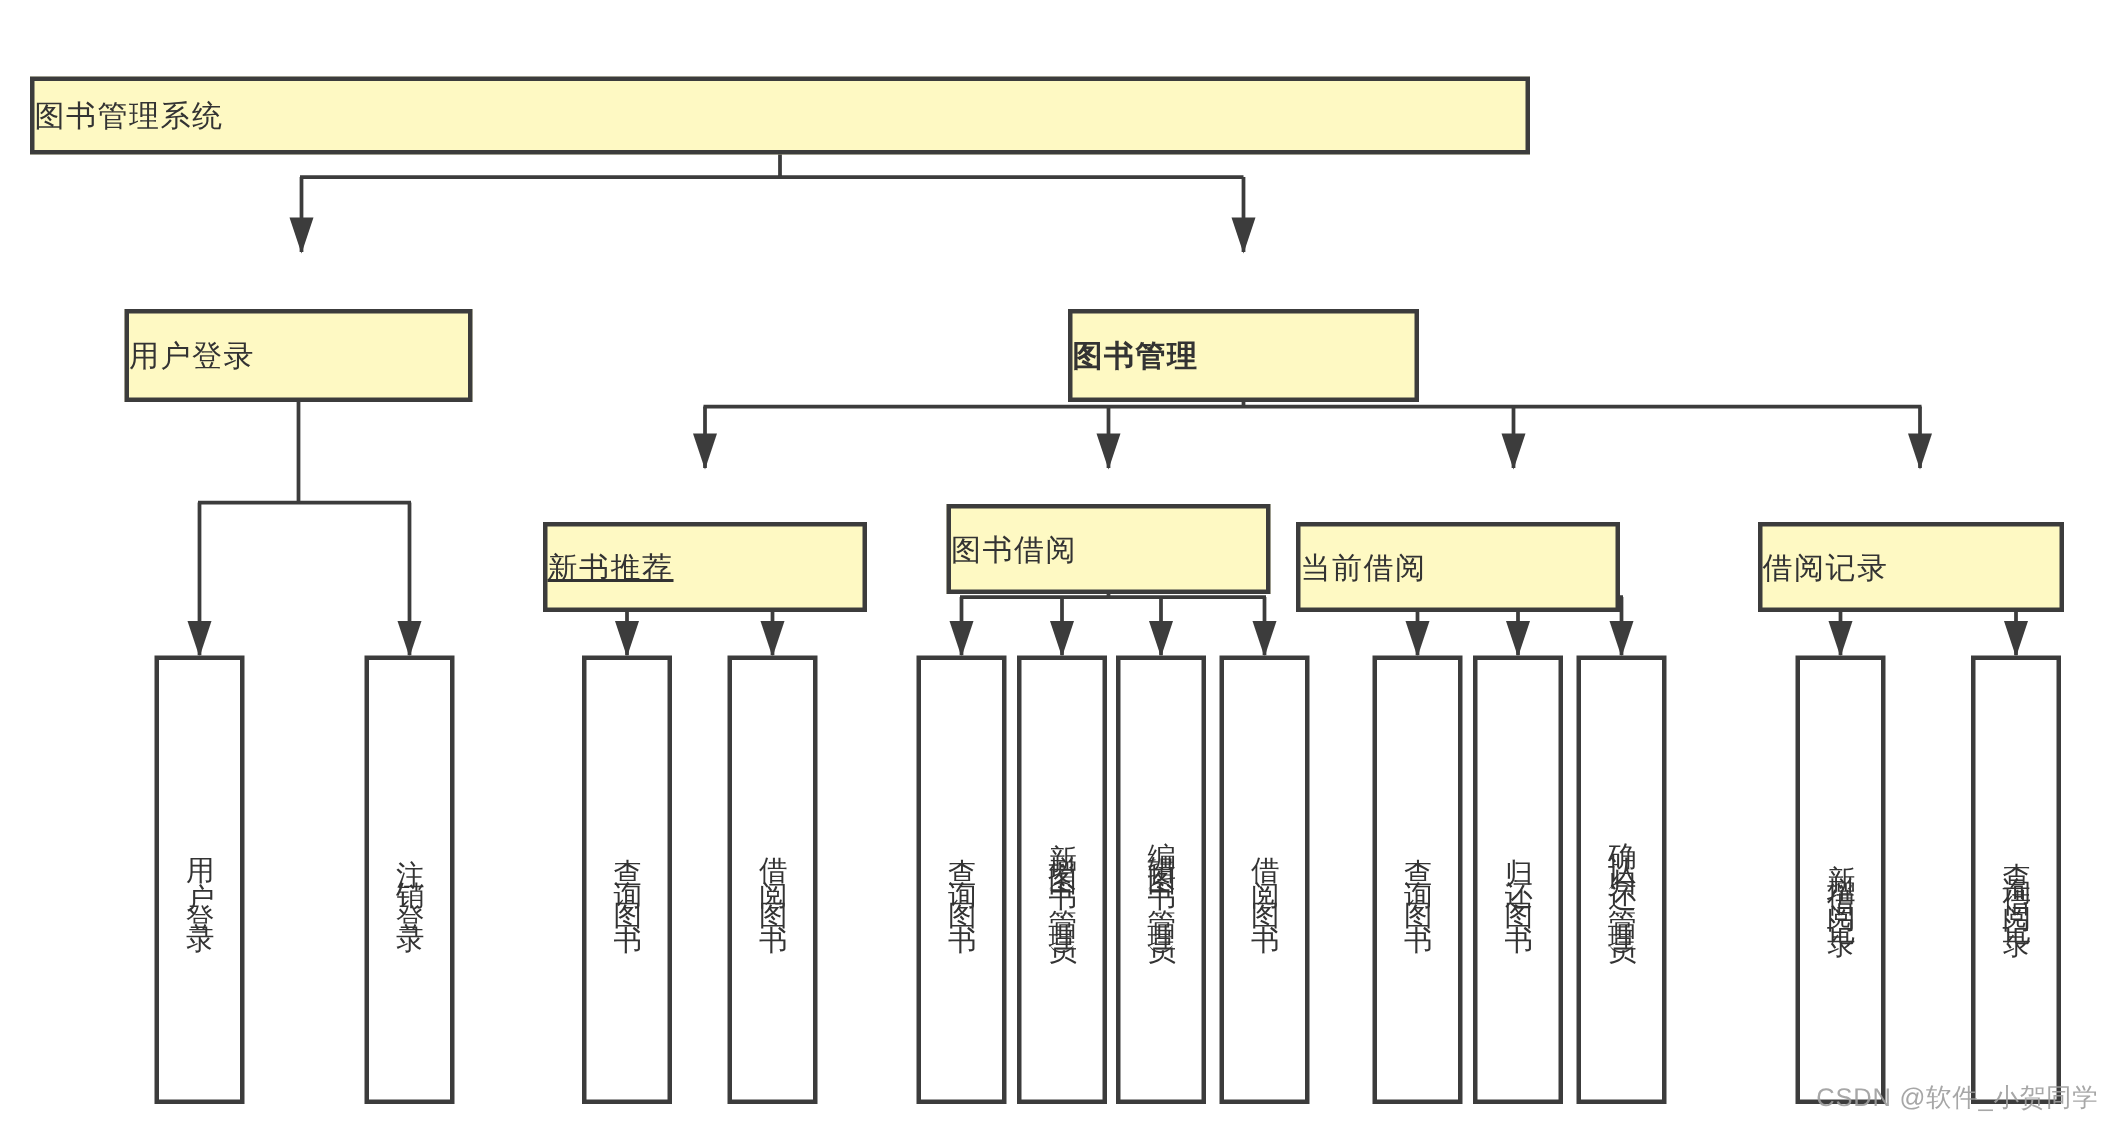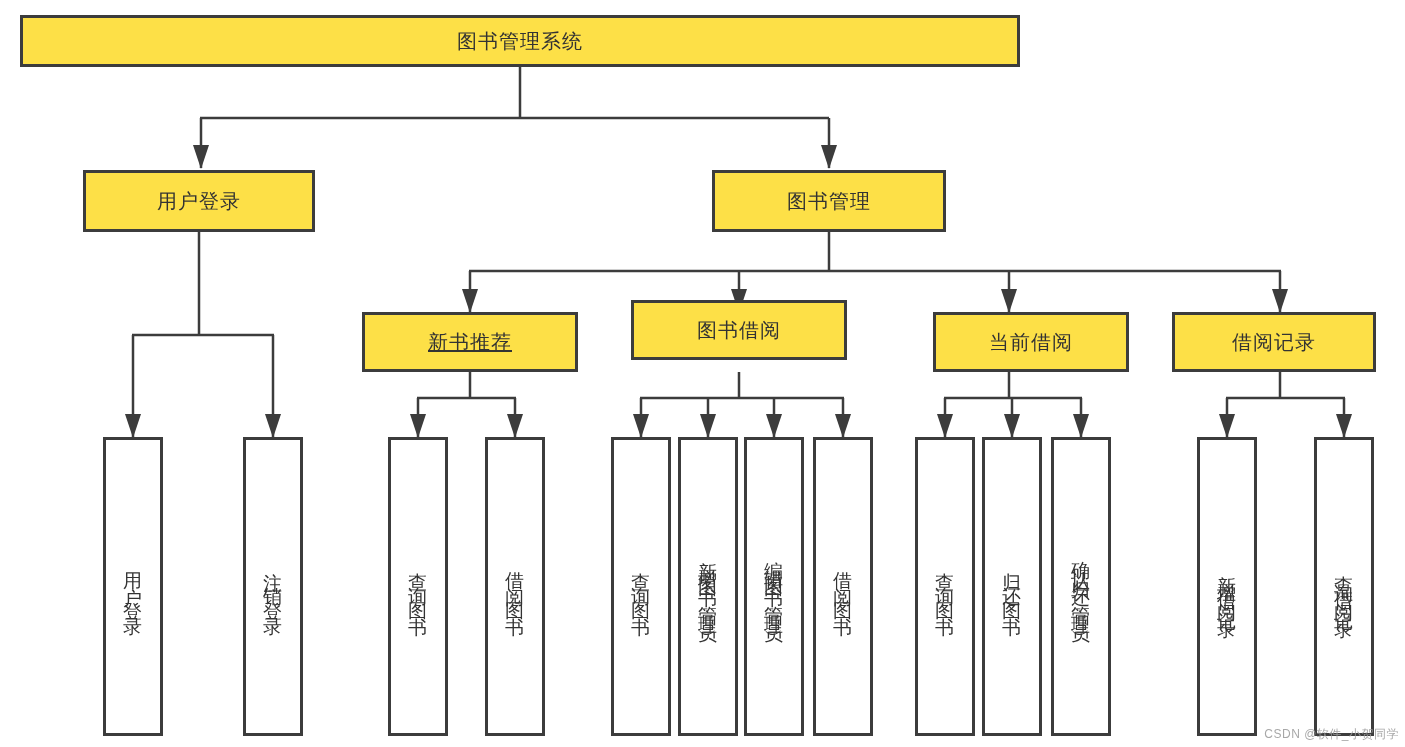--- a/index.html
+++ b/index.html
@@ -7,40 +7,40 @@
     --text:#333333;
     --wm:#9e9e9e;
   }
   html,body{margin:0;padding:0;background:#ffffff;}
   body{font-family:"Liberation Sans","DejaVu Sans",sans-serif;}
   .stage{
     position:relative;width:1405px;height:747px;background:#ffffff;overflow:hidden;
   }
   .wires{position:absolute;left:0;top:0;z-index:1;pointer-events:none;}
   .hnode{
-    position:absolute;box-sizing:border-box;background:#fde047;
+    position:absolute;box-sizing:border-box;background:#fef9c3;
     border:3px solid var(--line);
-    display:flex;align-items:center;justify-content:center;
-    font-size:20px;color:var(--text);letter-spacing:1px;z-index:2;
+    display:flex;align-items:center;justify-content:flex-start;
+    font-size:20px;color:var(--text);letter-spacing:1px;z-index:2;margin-top:36px;
   }
   .leaf{
     position:absolute;box-sizing:border-box;background:#ffffff;
     border:3px solid var(--line);
     top:437px;height:299px;width:60px;
     display:flex;align-items:center;justify-content:center;z-index:2;
   }
   .leaf .vtext{
     writing-mode:vertical-rl;text-orientation:mixed;
     font-size:19px;color:var(--text);letter-spacing:15px;line-height:1;
     white-space:nowrap;
   }
   .leaf.long .vtext{letter-spacing:9px;}
   .watermark{
     position:absolute;right:6px;bottom:4px;z-index:5;
-    font-size:12px;color:var(--wm);letter-spacing:0.5px;opacity:0.9;text-align:right;
+    font-size:17px;color:var(--wm);letter-spacing:0.5px;opacity:0.9;text-align:right;
   }
 </style>
 </head>
 <body>
 
 <div class="stage">
 
   <svg class="wires" width="1405" height="747" viewBox="0 0 1405 747" xmlns="http://www.w3.org/2000/svg">
     <defs>
       <marker id="arrow" markerUnits="userSpaceOnUse" viewBox="0 0 26 18" markerWidth="26" markerHeight="18" refX="24" refY="9" orient="auto">
@@ -79,31 +79,31 @@
     </g>
   </svg>
 
   <div class="hnode" style="left:20px;top:15px;width:1000px;height:52px;">
     <span>图书管理系统</span>
   </div>
 
   <div class="hnode" style="left:83px;top:170px;width:232px;height:62px;">
     <span>用户登录</span>
   </div>
-  <div class="hnode" style="left:712px;top:170px;width:234px;height:62px;">
+  <div class="hnode" style="left:712px;top:170px;width:234px;height:62px;font-weight:bold;">
     <span>图书管理</span>
   </div>
 
   <div class="hnode" style="left:362px;top:312px;width:216px;height:60px;text-decoration:underline;">
     <span>新书推荐</span>
   </div>
   <div class="hnode" style="left:631px;top:300px;width:216px;height:60px;">
     <span>图书借阅</span>
   </div>
-  <div class="hnode" style="left:933px;top:312px;width:196px;height:60px;">
+  <div class="hnode" style="left:864px;top:312px;width:216px;height:60px;">
     <span>当前借阅</span>
   </div>
   <div class="hnode" style="left:1172px;top:312px;width:204px;height:60px;">
     <span>借阅记录</span>
   </div>
 
   <div class="leaf" style="left:103px;">
     <span class="vtext">用户登录</span>
   </div>
   <div class="leaf" style="left:243px;">

